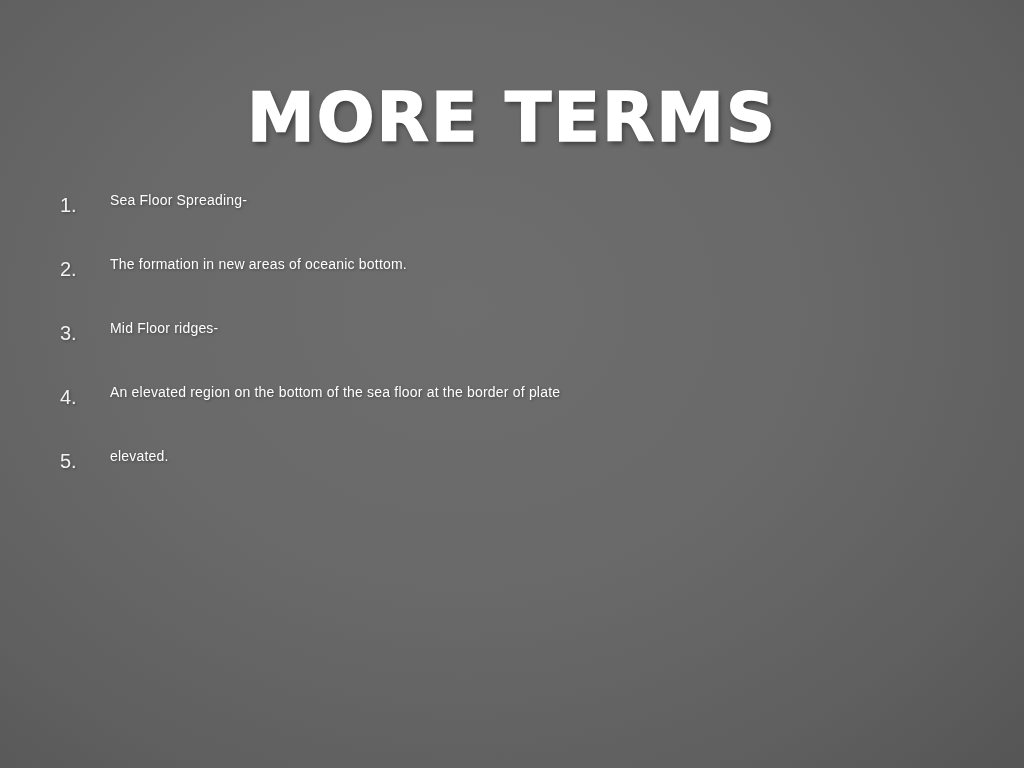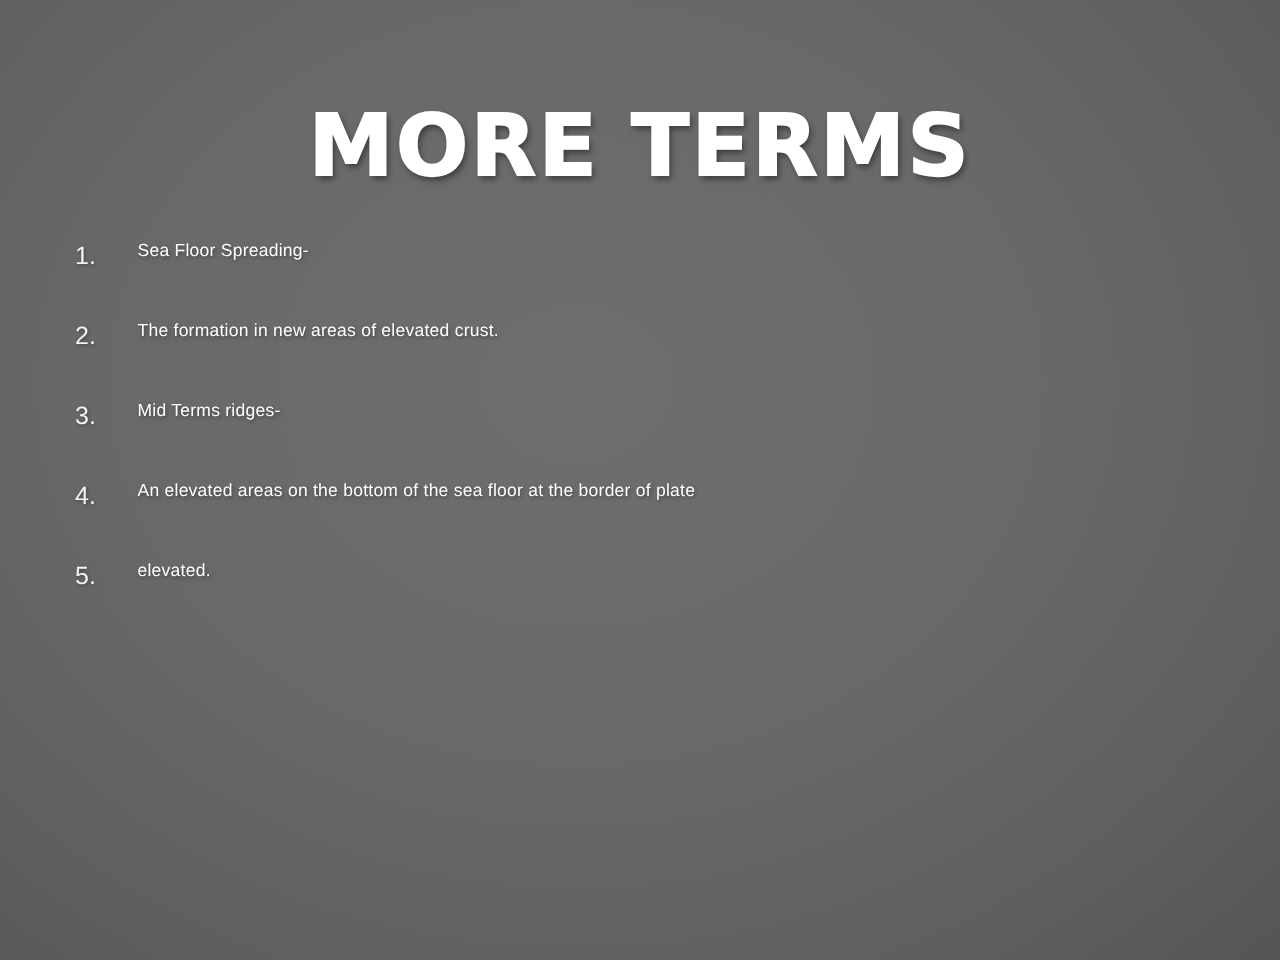--- a/index.html
+++ b/index.html
@@ -76,31 +76,31 @@
 
   <ol class="content-list">
 
     <li class="list-item">
       <span class="item-number">1.</span>
       <span class="item-text">Sea Floor Spreading-</span>
     </li>
 
     <li class="list-item">
       <span class="item-number">2.</span>
-      <span class="item-text">The formation in new areas of elevated crust.</span>
+      <span class="item-text">The formation in new areas of oceanic bottom.</span>
     </li>
 
     <li class="list-item">
       <span class="item-number">3.</span>
-      <span class="item-text">Mid Terms ridges-</span>
+      <span class="item-text">Mid Floor ridges-</span>
     </li>
 
     <li class="list-item">
       <span class="item-number">4.</span>
-      <span class="item-text">An elevated areas on the bottom of the sea floor at the border of plate</span>
+      <span class="item-text">An elevated region on the bottom of the sea floor at the border of plate</span>
     </li>
 
     <li class="list-item">
       <span class="item-number">5.</span>
       <span class="item-text">elevated.</span>
     </li>
 
   </ol>
 
 </div>

